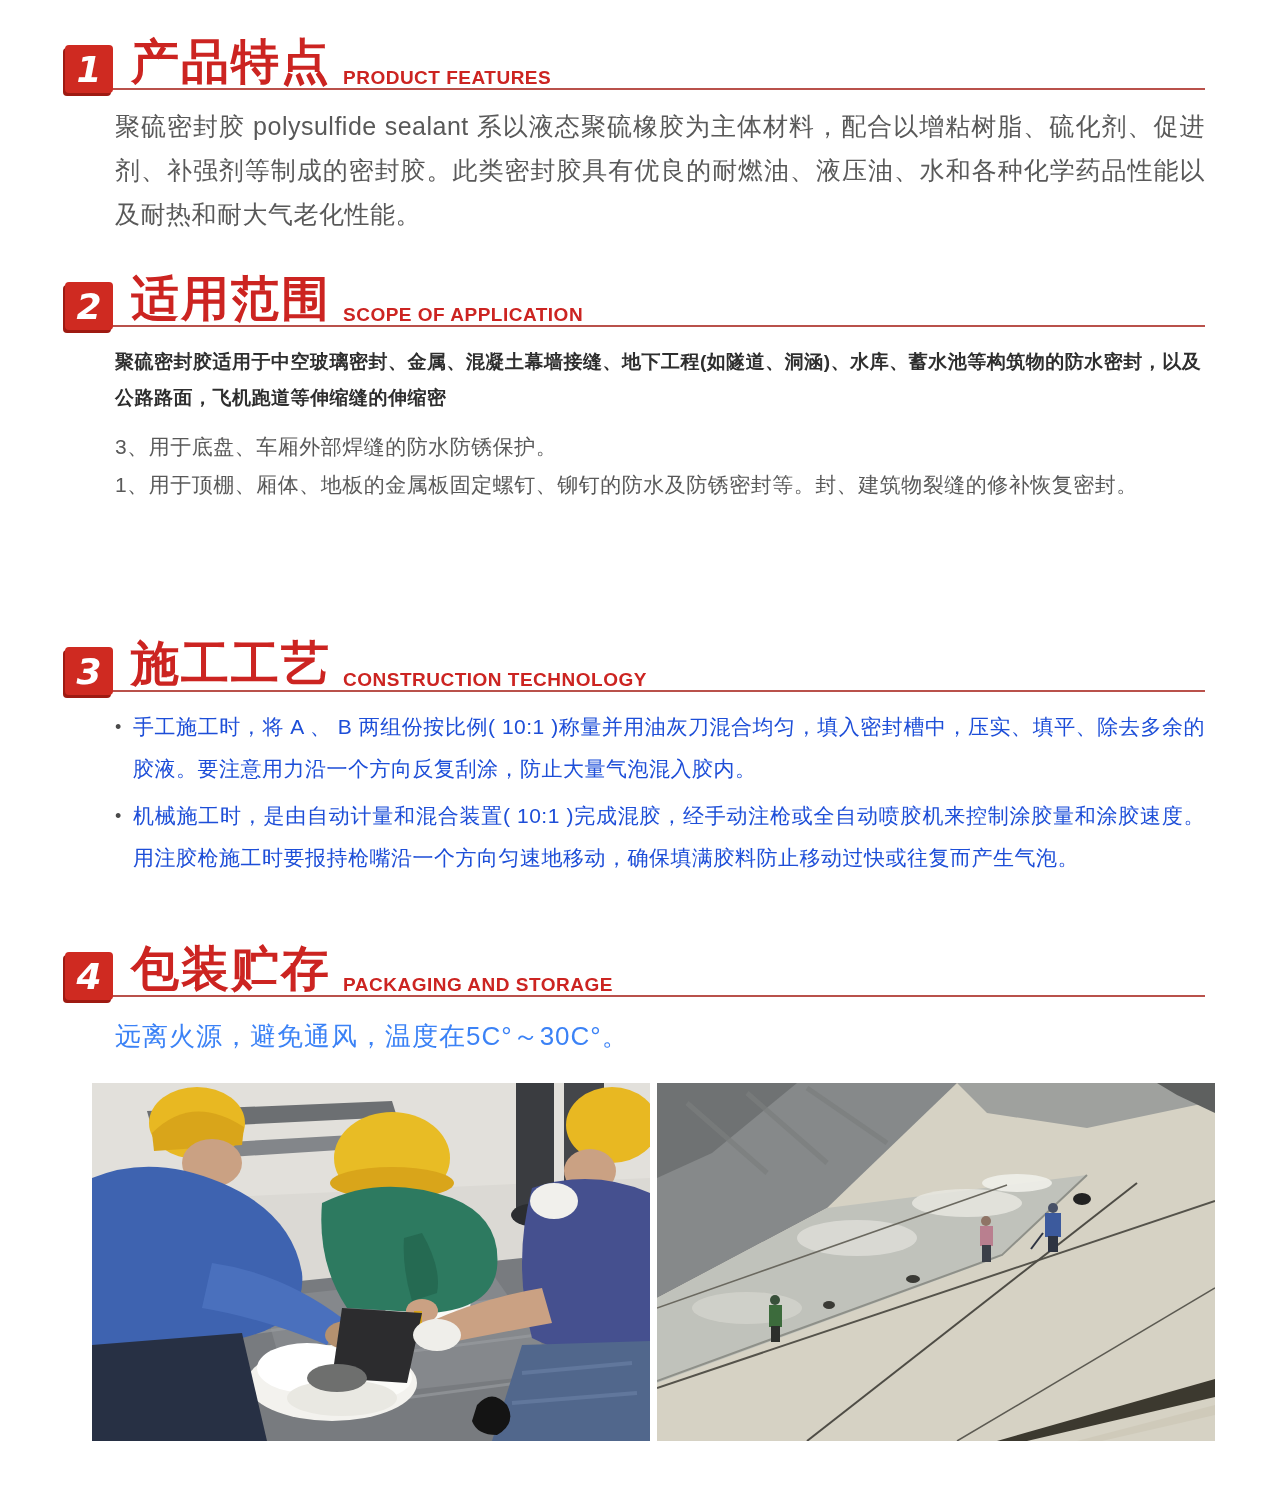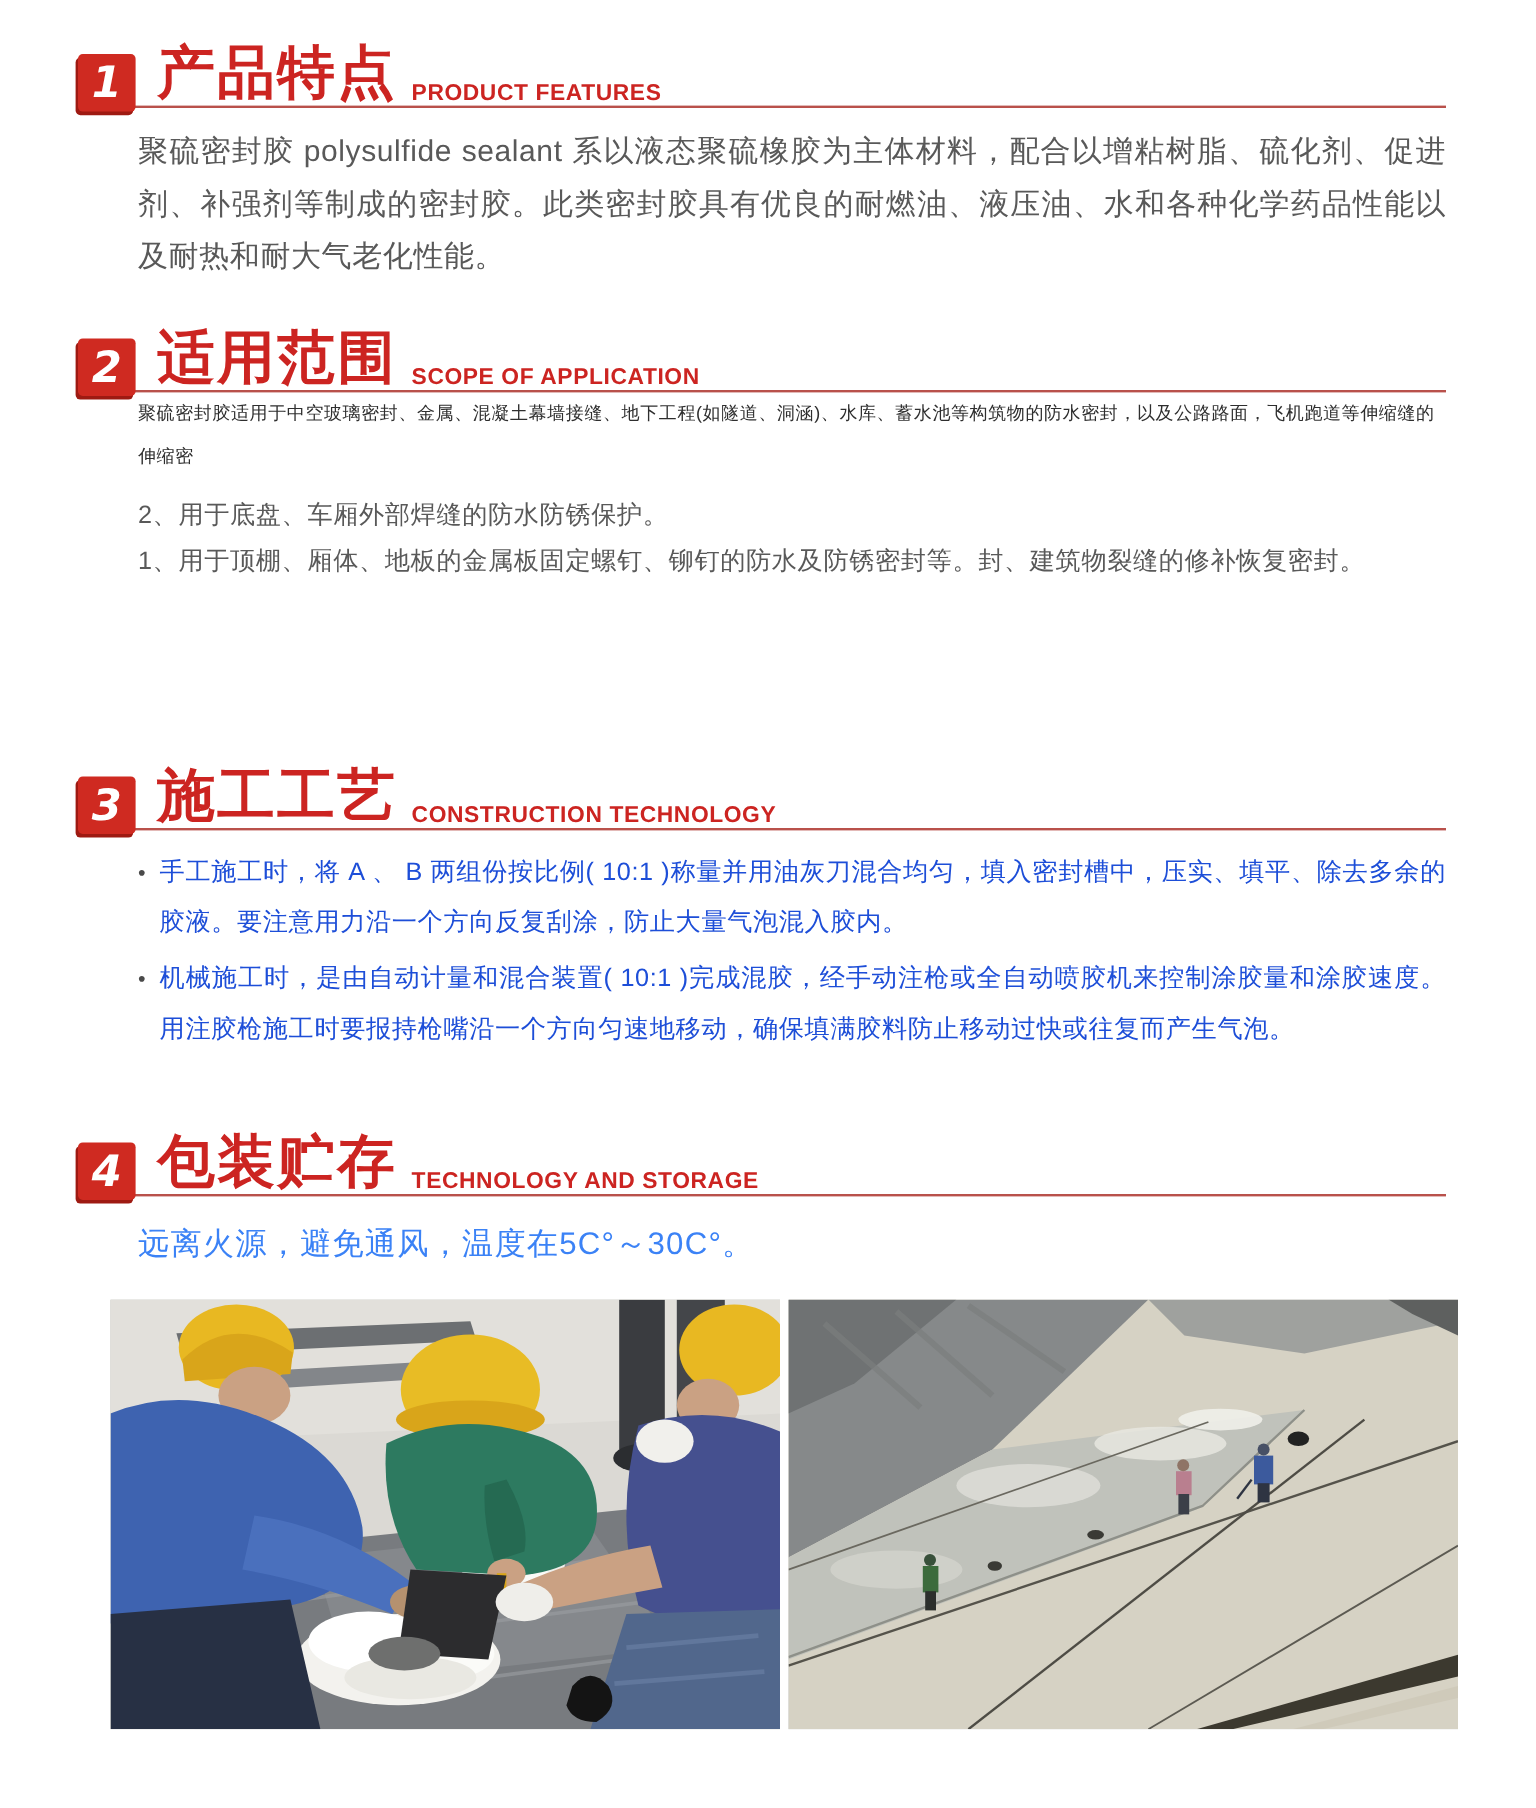--- a/index.html
+++ b/index.html
@@ -33,22 +33,22 @@
     margin-left:12px; line-height:1; padding-bottom:1px; white-space:nowrap;
   }
 
   
   .body-block { padding-left:50px; padding-right:0; }
   .para {
     margin-top:14px; font-size:25px; line-height:44px; color:#595959;
     letter-spacing:0.5px; text-align:justify;
   }
   .lead {
-    font-size:15px; line-height:36px; color:#2e2e2e;
-    font-weight:400; letter-spacing:0.5px;
+    margin-top:17px; font-size:19px; line-height:36px; color:#2e2e2e;
+    font-weight:700; letter-spacing:0.5px;
   }
   .num-list { margin-top:14px; }
   .num-item { font-size:21px; line-height:34px; color:#595959; letter-spacing:0.5px; }
   .bullet-list { margin-top:14px; }
   .bullet-item { display:flex; margin-bottom:5px; }
   .bullet-dot {
     width:18px; flex:0 0 18px; color:#4a4a4a; font-size:18px; line-height:42px;
   }
   .bullet-text {
     font-size:21px; line-height:42px; color:#1d4ed8; letter-spacing:0.5px;
@@ -80,21 +80,21 @@
 
 <section class="section" style="top:275px;">
   <div class="sec-header">
     <div class="badge">2</div>
     <h1 class="sec-title">适用范围</h1>
     <span class="sec-sub">SCOPE OF APPLICATION</span>
   </div>
   <div class="body-block">
     <p class="lead">聚硫密封胶适用于中空玻璃密封、金属、混凝土幕墙接缝、地下工程(如隧道、洞涵)、水库、蓄水池等构筑物的防水密封，以及公路路面，飞机跑道等伸缩缝的伸缩密</p>
     <div class="num-list">
-      <p class="num-item" style="margin-bottom:4px;">2、用于底盘、车厢外部焊缝的防水防锈保护。</p>
+      <p class="num-item" style="margin-bottom:4px;">3、用于底盘、车厢外部焊缝的防水防锈保护。</p>
       <p class="num-item">1、用于顶棚、厢体、地板的金属板固定螺钉、铆钉的防水及防锈密封等。封、建筑物裂缝的修补恢复密封。</p>
     </div>
   </div>
 </section>
 
 <section class="section" style="top:640px;">
   <div class="sec-header">
     <div class="badge">3</div>
     <h1 class="sec-title">施工工艺</h1>
     <span class="sec-sub">CONSTRUCTION TECHNOLOGY</span>
@@ -110,21 +110,21 @@
         <p class="bullet-text">机械施工时，是由自动计量和混合装置( 10:1 )完成混胶，经手动注枪或全自动喷胶机来控制涂胶量和涂胶速度。用注胶枪施工时要报持枪嘴沿一个方向匀速地移动，确保填满胶料防止移动过快或往复而产生气泡。</p>
       </div>
     </div>
   </div>
 </section>
 
 <section class="section" style="top:945px;">
   <div class="sec-header">
     <div class="badge">4</div>
     <h1 class="sec-title">包装贮存</h1>
-    <span class="sec-sub">TECHNOLOGY AND STORAGE</span>
+    <span class="sec-sub">PACKAGING AND STORAGE</span>
   </div>
   <div class="body-block">
     <p class="storage-para">远离火源，避免通风，温度在5C°～30C°。</p>
   </div>
 </section>
 
 <div class="photo-row">
 
   <figure class="photo">
     <svg width="558" height="358" viewBox="0 0 558 358" xmlns="http://www.w3.org/2000/svg">

